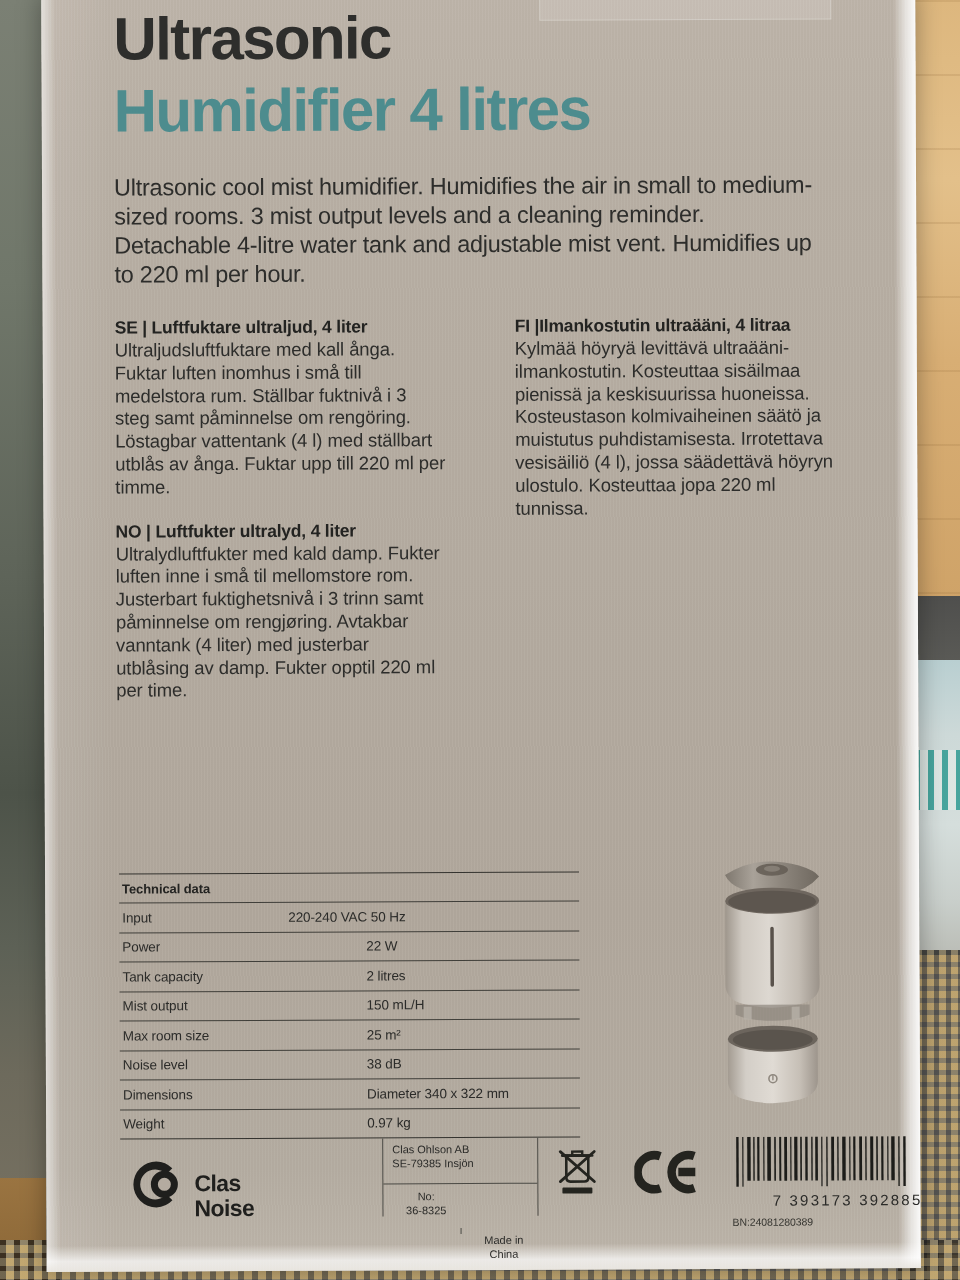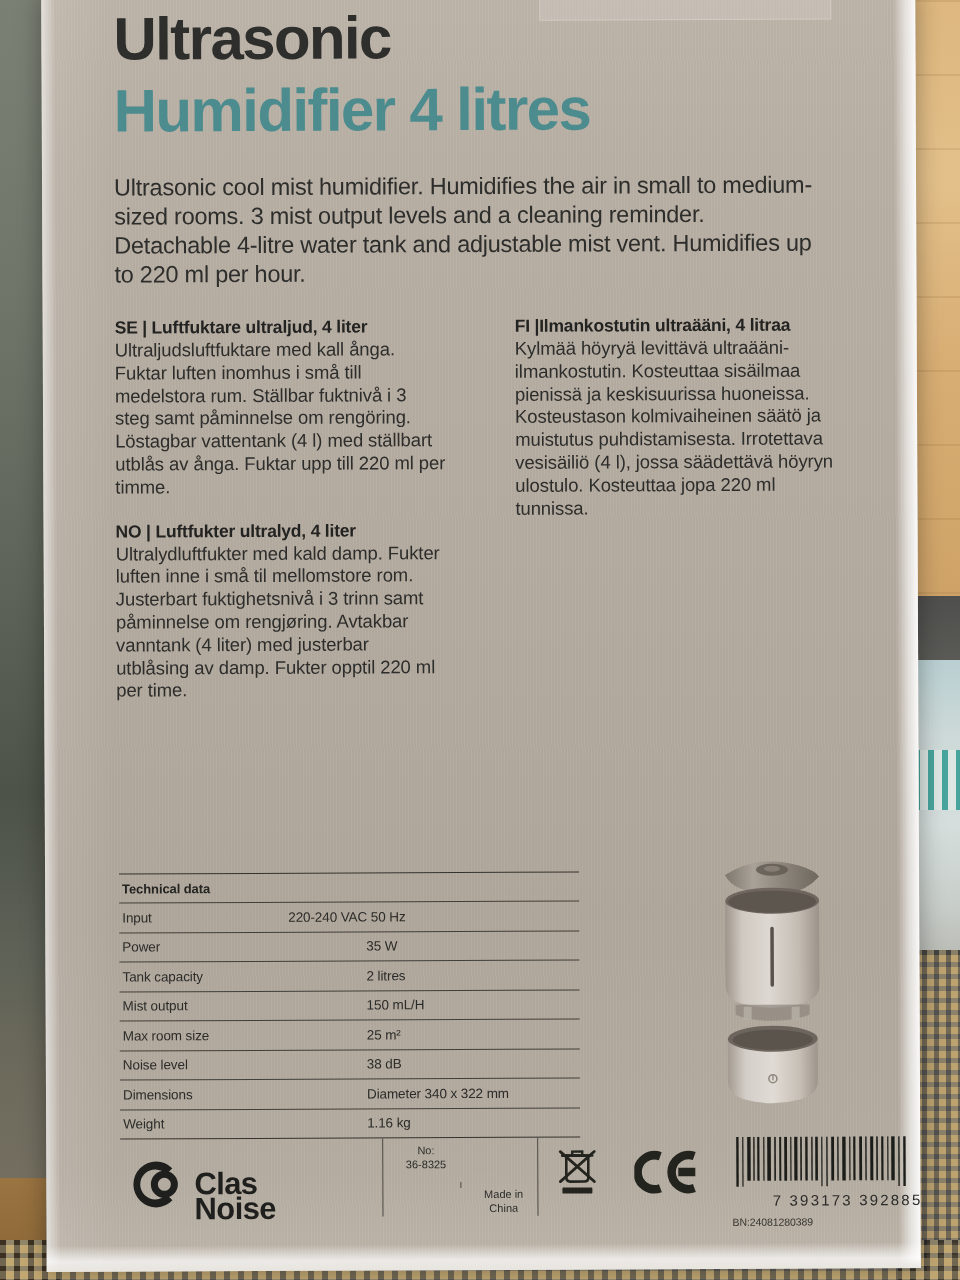--- a/index.html
+++ b/index.html
@@ -149,21 +149,21 @@
   .tech-row.first .tech-key { width: 244px; }
   .tech-row.first .tech-val { margin-left: -78px; }
   .tech-bottom-rule { border-top: 1.6px solid #34332f; }
 
   
   .footer { position: absolute; left: 42px; top: 1138px; width: 760px; height: 86px; }
 
   .logo { position: absolute; left: 8px; top: 8px; display: flex; align-items: center; }
   .logo svg { display: block; }
   .logo-text {
-    margin-left: 8px; font-size: 31px; font-weight: 700;
+    margin-left: 8px; font-size: 23px; font-weight: 700;
     line-height: 25px; color: #1f1f1d; letter-spacing: -0.6px; margin-top: 24px;
   }
 
   .addrbox {
     position: absolute; left: 262px; top: 0px; width: 154px; height: 78px;
     border-left: 1.2px solid #4a4944; border-right: 1.2px solid #4a4944;
   }
   .addrbox-top {
     height: 40px; border-bottom: 1.2px solid #4a4944;
     padding: 5px 0 0 9px; font-size: 11px; line-height: 13.5px; color: #2b2b29;
@@ -244,21 +244,21 @@
     <div class="tech">
       <div class="tech-rule-top"></div>
       <div class="tech-title">Technical data</div>
       <div id="tech-rows">
           <div class="tech-row first">
             <div class="tech-key">Input</div>
             <div class="tech-val">220-240 VAC 50 Hz</div>
           </div>
           <div class="tech-row">
             <div class="tech-key">Power</div>
-            <div class="tech-val">35 W</div>
+            <div class="tech-val">22 W</div>
           </div>
           <div class="tech-row">
             <div class="tech-key">Tank capacity</div>
             <div class="tech-val">2 litres</div>
           </div>
           <div class="tech-row">
             <div class="tech-key">Mist output</div>
             <div class="tech-val">150 mL/H</div>
           </div>
           <div class="tech-row">
@@ -268,21 +268,21 @@
           <div class="tech-row">
             <div class="tech-key">Noise level</div>
             <div class="tech-val">38 dB</div>
           </div>
           <div class="tech-row">
             <div class="tech-key">Dimensions</div>
             <div class="tech-val">Diameter 340 x 322 mm</div>
           </div>
           <div class="tech-row">
             <div class="tech-key">Weight</div>
-            <div class="tech-val">1.16 kg</div>
+            <div class="tech-val">0.97 kg</div>
           </div>
         </div>
       <div class="tech-bottom-rule"></div>
     </div>
 
     <div class="product">
       <svg width="200" height="250" viewBox="0 0 200 250">
         <defs>
           <linearGradient id="gTank" x1="0" y1="0" x2="1" y2="0">
             <stop offset="0%" stop-color="#9e968c"></stop>
@@ -340,20 +340,24 @@
           <circle cx="36" cy="26" r="13.5" fill="#1f1f1d"></circle>
           <circle cx="36" cy="26" r="6.5" fill="#b4aba0"></circle>
         </svg>
         <div class="logo-text">
           <div>Clas</div>
           <div>Noise</div>
         </div>
       </div>
 
       <div class="addrbox">
+        <div class="addrbox-top">
+          <div>Clas Ohlson AB</div>
+          <div>SE-79385 Insjön</div>
+        </div>
         <div class="addrbox-bot">
           <div class="addrbox-cell">
             <div>No:</div>
             <div>36-8325</div>
           </div>
           <div class="addrbox-cell">
             <div>Made in</div>
             <div>China</div>
           </div>
         </div>

